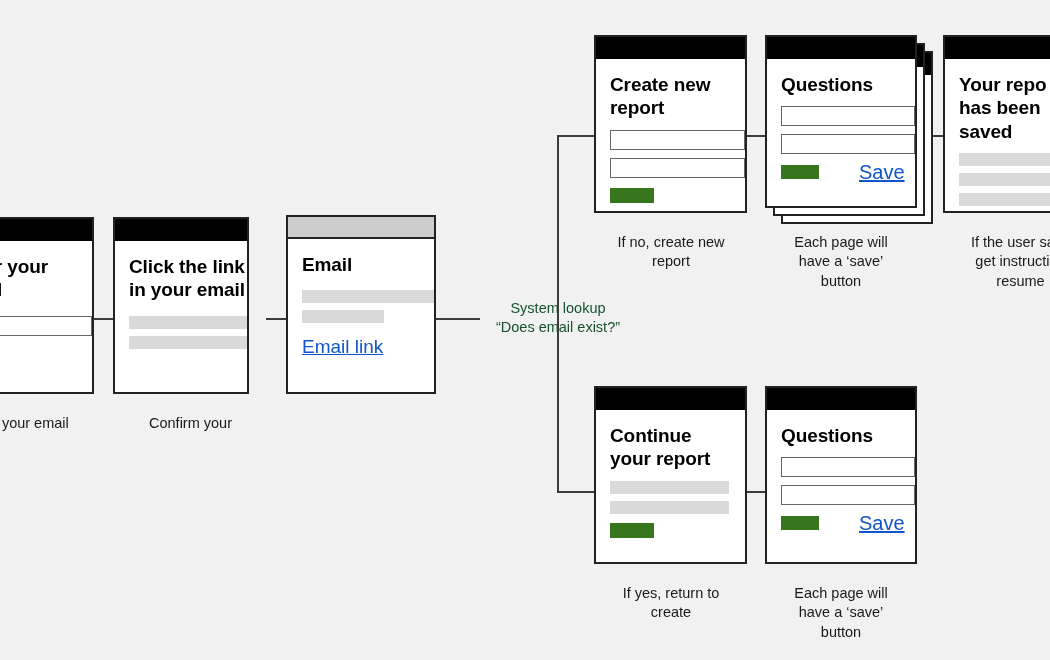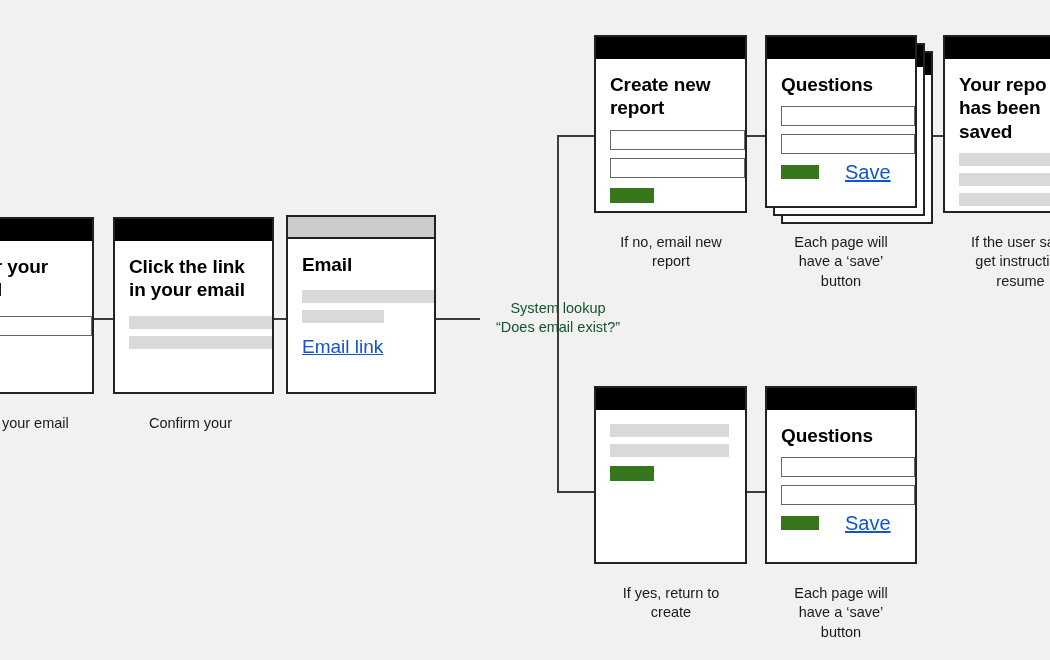--- a/index.html
+++ b/index.html
@@ -104,21 +104,21 @@
     line-height: 1;
   }
   .link.emaillink {
     display: inline-block;
     margin-top: 6px;
   }
 
   .row-save {
     display: flex;
     align-items: center;
-    gap: 12px;
+    gap: 26px;
     margin-top: 2px;
   }
 
   
   .stack {
     position: absolute;
   }
   .stack .layer {
     position: absolute;
     box-sizing: border-box;
@@ -170,21 +170,21 @@
 
   <div class="card" style="left:-62px; top:217px; width:156px; height:177px;">
     <div class="hdr"></div>
     <div class="body">
       <div class="title">Enter your email</div>
       <div class="field wide"></div>
     </div>
   </div>
   <div class="caption" style="left:-62px; top:414px; width:156px;">Enter your email</div>
 
-  <div class="card" style="left:113px; top:217px; width:161px; height:177px;">
+  <div class="card" style="left:113px; top:217px; width:136px; height:177px;">
     <div class="hdr"></div>
     <div class="body">
       <div class="title">Click the link
 in your email</div>
       <div class="bar w100"></div>
       <div class="bar w100"></div>
     </div>
   </div>
   <div class="caption" style="left:113px; top:414px; width:155px;">Confirm your</div>
 
@@ -204,21 +204,21 @@
   <div class="card tight" style="left:594px; top:35px; width:153px; height:178px;">
     <div class="hdr"></div>
     <div class="body">
       <div class="title">Create new
 report</div>
       <div class="field wide"></div>
       <div class="field wide"></div>
       <div class="btn-green lg"></div>
     </div>
   </div>
-  <div class="caption" style="left:592px; top:233px; width:158px;">If no, email new
+  <div class="caption" style="left:592px; top:233px; width:158px;">If no, create new
 report</div>
 
   <div class="stack" style="left:765px; top:35px; width:170px; height:190px;">
     <div class="layer" style="left:16px; top:16px; width:152px; height:173px;">
       <div class="hdr"></div>
     </div>
     <div class="layer" style="left:8px; top:8px; width:152px; height:173px;">
       <div class="hdr"></div>
     </div>
     <div class="layer card tight" style="left:0px; top:0px; width:152px; height:173px;">
@@ -249,20 +249,22 @@
       <div class="bar w100"></div>
     </div>
   </div>
   <div class="caption" style="left:933px; top:233px; width:175px;">If the user save
 get instruction
 resume</div>
 
   <div class="card tight" style="left:594px; top:386px; width:153px; height:178px;">
     <div class="hdr"></div>
     <div class="body">
+      <div class="title">Continue
+your report</div>
       <div class="bar w88"></div>
       <div class="bar w88"></div>
       <div class="btn-green lg"></div>
     </div>
   </div>
   <div class="caption" style="left:592px; top:584px; width:158px;">If yes, return to
 create</div>
 
   <div class="card tight" style="left:765px; top:386px; width:152px; height:178px;">
     <div class="hdr"></div>

